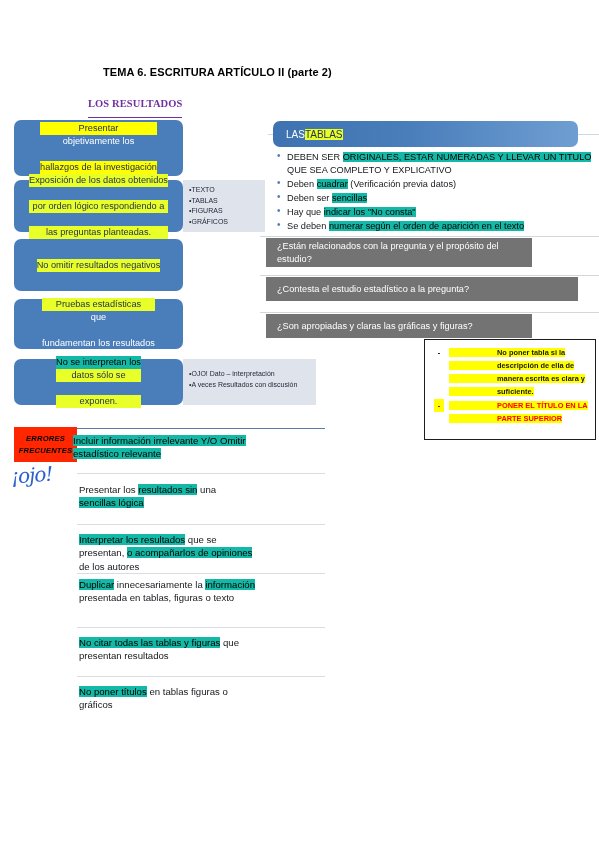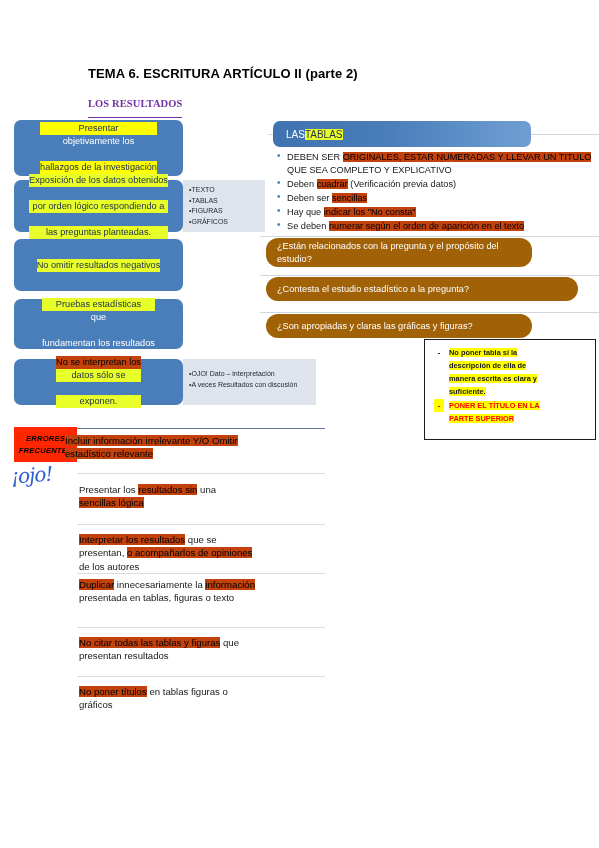--- a/index.html
+++ b/index.html
@@ -2,57 +2,57 @@
 <html><head>
 <meta charset="utf-8">
 <style>
   html,body{margin:0;padding:0;background:#ffffff;}
   body{width:599px;height:848px;position:relative;overflow:hidden;
        font-family:"Liberation Sans",sans-serif;color:#000;}
 
   .page{position:absolute;left:0;top:0;width:599px;height:848px;background:#fff;}
 
   
-  .doc-title{position:absolute;left:88px;top:66px;font-size:13px;font-weight:bold;
+  .doc-title{position:absolute;left:103px;top:66px;font-size:11px;font-weight:bold;
              letter-spacing:.1px;color:#000;white-space:nowrap;text-align:right;}
   .sub-title{position:absolute;left:88px;top:98px;font-size:10.5px;font-weight:bold;
              color:#7030a0;border-bottom:1.4px solid #7030a0;padding-bottom:8px;
              white-space:nowrap;letter-spacing:.1px;font-family:Liberation Serif, serif;}
 
   
   .bbox{position:absolute;background:#4a7ebb;border-radius:7px;
         color:#ffffff;display:flex;align-items:center;justify-content:center;
         text-align:center;font-size:9.2px;line-height:13px;padding:4px 10px;
         box-sizing:border-box;}
   .bbox span{display:block;}
 
   
-  .hl{background:#ffff00;color:#1f3864;}
+  .hl{background:#ffff00;color:#1f3864;padding-left:48px;}
   .hl-g{background:#e8ff2a;color:#26324a;}
-  .hl-y{background:#c2410c;color:#000;}
+  .hl-y{background:#14b8a6;color:#000;}
   .hl-dark{background:#ffff00;color:#203050;}
 
   
   .gbox{position:absolute;background:#dfe3ec;box-sizing:border-box;
         font-size:7px;line-height:10.5px;color:#1c2433;padding:5px 6px;}
   .gbox div{white-space:nowrap;}
 
   
   .tab-header{position:absolute;border-radius:7px;
         background:linear-gradient(90deg,#3f72b0 0%,#4a7ebb 45%,#6f9ed2 100%);
         color:#ffffff;font-size:10px;display:flex;align-items:center;
         padding-left:13px;box-sizing:border-box;}
   .rule{position:absolute;height:1px;background:#d2d6dd;}
 
   .blist{position:absolute;font-size:9.2px;line-height:12.6px;color:#15181c;}
   .blist .li{position:relative;padding-left:12px;margin-bottom:1.5px;}
   .blist .li:before{content:"\2022";position:absolute;left:2px;top:-1px;
                     color:#4a7ebb;font-size:10px;}
 
-  .qbox{position:absolute;background:#a16207;border-radius:12px;color:#fff;
+  .qbox{position:absolute;background:#737373;border-radius:0;color:#fff;
         font-size:9.2px;line-height:12.5px;display:flex;align-items:center;
         padding:3px 11px;box-sizing:border-box;}
 
   
   .note{position:absolute;border:1.2px solid #1c1c1c;background:#ffffff;
         box-sizing:border-box;padding:6px 6px 6px 4px;}
   .note .row{display:flex;font-size:7.4px;line-height:13px;font-weight:bold;}
   .note .dash{width:20px;flex:0 0 20px;text-align:center;color:#1a1a1a;
               font-weight:bold;font-size:7.4px;}
   .note .dash.box{color:#c00000;}
@@ -125,21 +125,21 @@
     </span>
   </div>
 
   <div class="gbox" style="left:183px;top:359px;width:133px;height:46px;padding-top:10px;">
     <div>•<span>OJO! Dato – interpretación</span></div>
     <div>•<span>A veces Resultados con discusión</span></div>
   </div>
 
   <div class="rule" style="left:268px;top:134px;width:331px;"></div>
 
-  <div class="tab-header" style="left:273px;top:121px;width:258px;height:26px;">
+  <div class="tab-header" style="left:273px;top:121px;width:305px;height:26px;">
     <span>LAS </span>
       <span class="hl-g">TABLAS</span>
   </div>
 
   <div class="blist" style="left:275px;top:151px;width:322px;">
     <div class="li"><span>DEBEN SER </span><span class="hl-y">ORIGINALES, ESTAR NUMERADAS Y LLEVAR UN TITULO</span><span> QUE SEA COMPLETO Y EXPLICATIVO</span></div>
     <div class="li"><span>Deben </span><span class="hl-y">cuadrar</span><span> (Verificación previa datos)</span></div>
     <div class="li"><span>Deben ser </span><span class="hl-y">sencillas</span><span></span></div>
     <div class="li"><span>Hay que </span><span class="hl-y">indicar los "No consta"</span><span></span></div>
     <div class="li"><span>Se deben </span><span class="hl-y">numerar según el orden de aparición en el texto</span><span></span></div>
@@ -180,21 +180,21 @@
   </div>
 
   <div class="errbox" style="left:14px;top:427px;width:63px;height:35px;font-style:italic;">
     <div>ERRORES</div>
     <div>FRECUENTES</div>
   </div>
 
   <div class="ojo" style="left:11px;top:463px;">¡ojo!</div>
 
   <div class="eline dark" style="left:77px;top:428px;width:248px;"></div>
-  <div class="elist-item" style="left:65px;top:434px;width:248px;">
+  <div class="elist-item" style="left:73px;top:434px;width:248px;">
     <span class="hl-y">Incluir información irrelevante Y/O Omitir</span><br>
     <span class="hl-y">estadístico relevante</span>
   </div>
 
   <div class="eline" style="left:77px;top:473px;width:248px;"></div>
   <div class="elist-item" style="left:79px;top:483px;width:248px;">
     <span>Presentar los </span><span class="hl-y">resultados sin</span><span> una</span><br>
     <span class="hl-y">sencillas lógica</span>
   </div>
 

